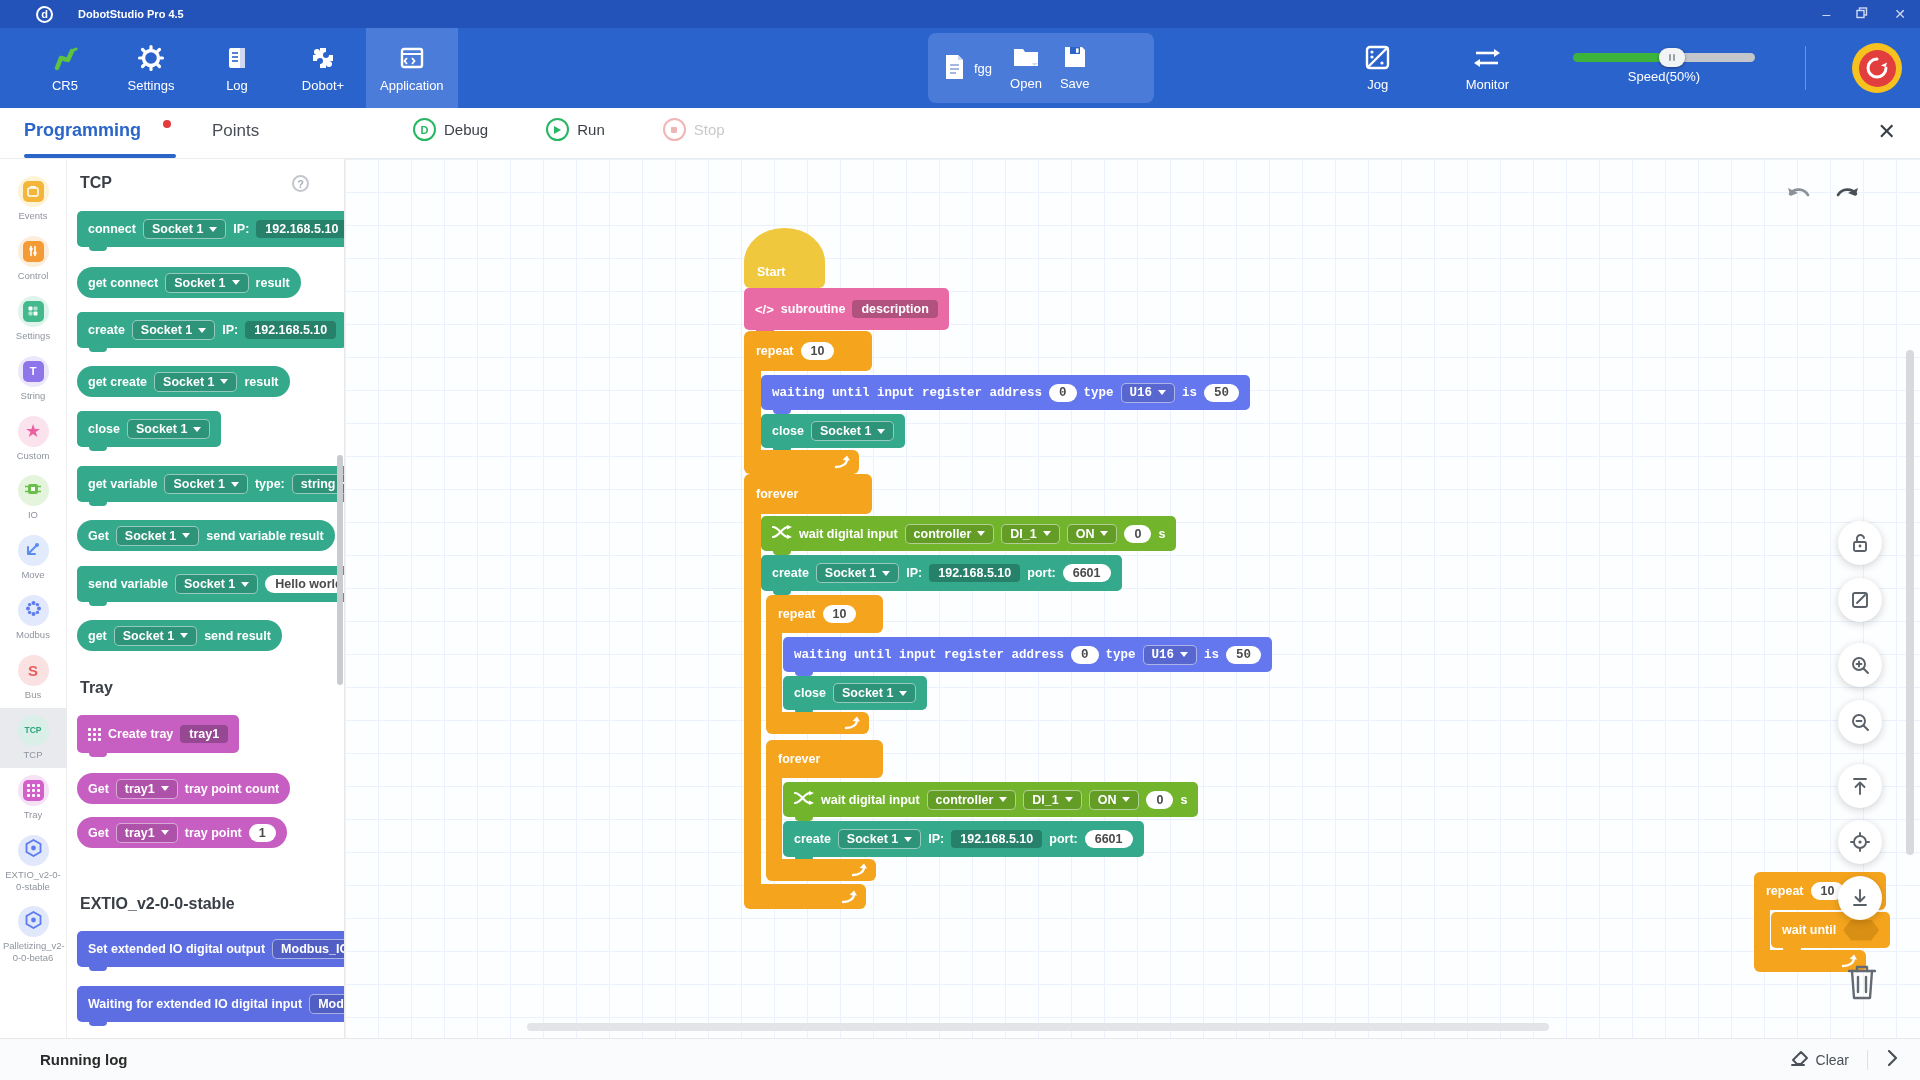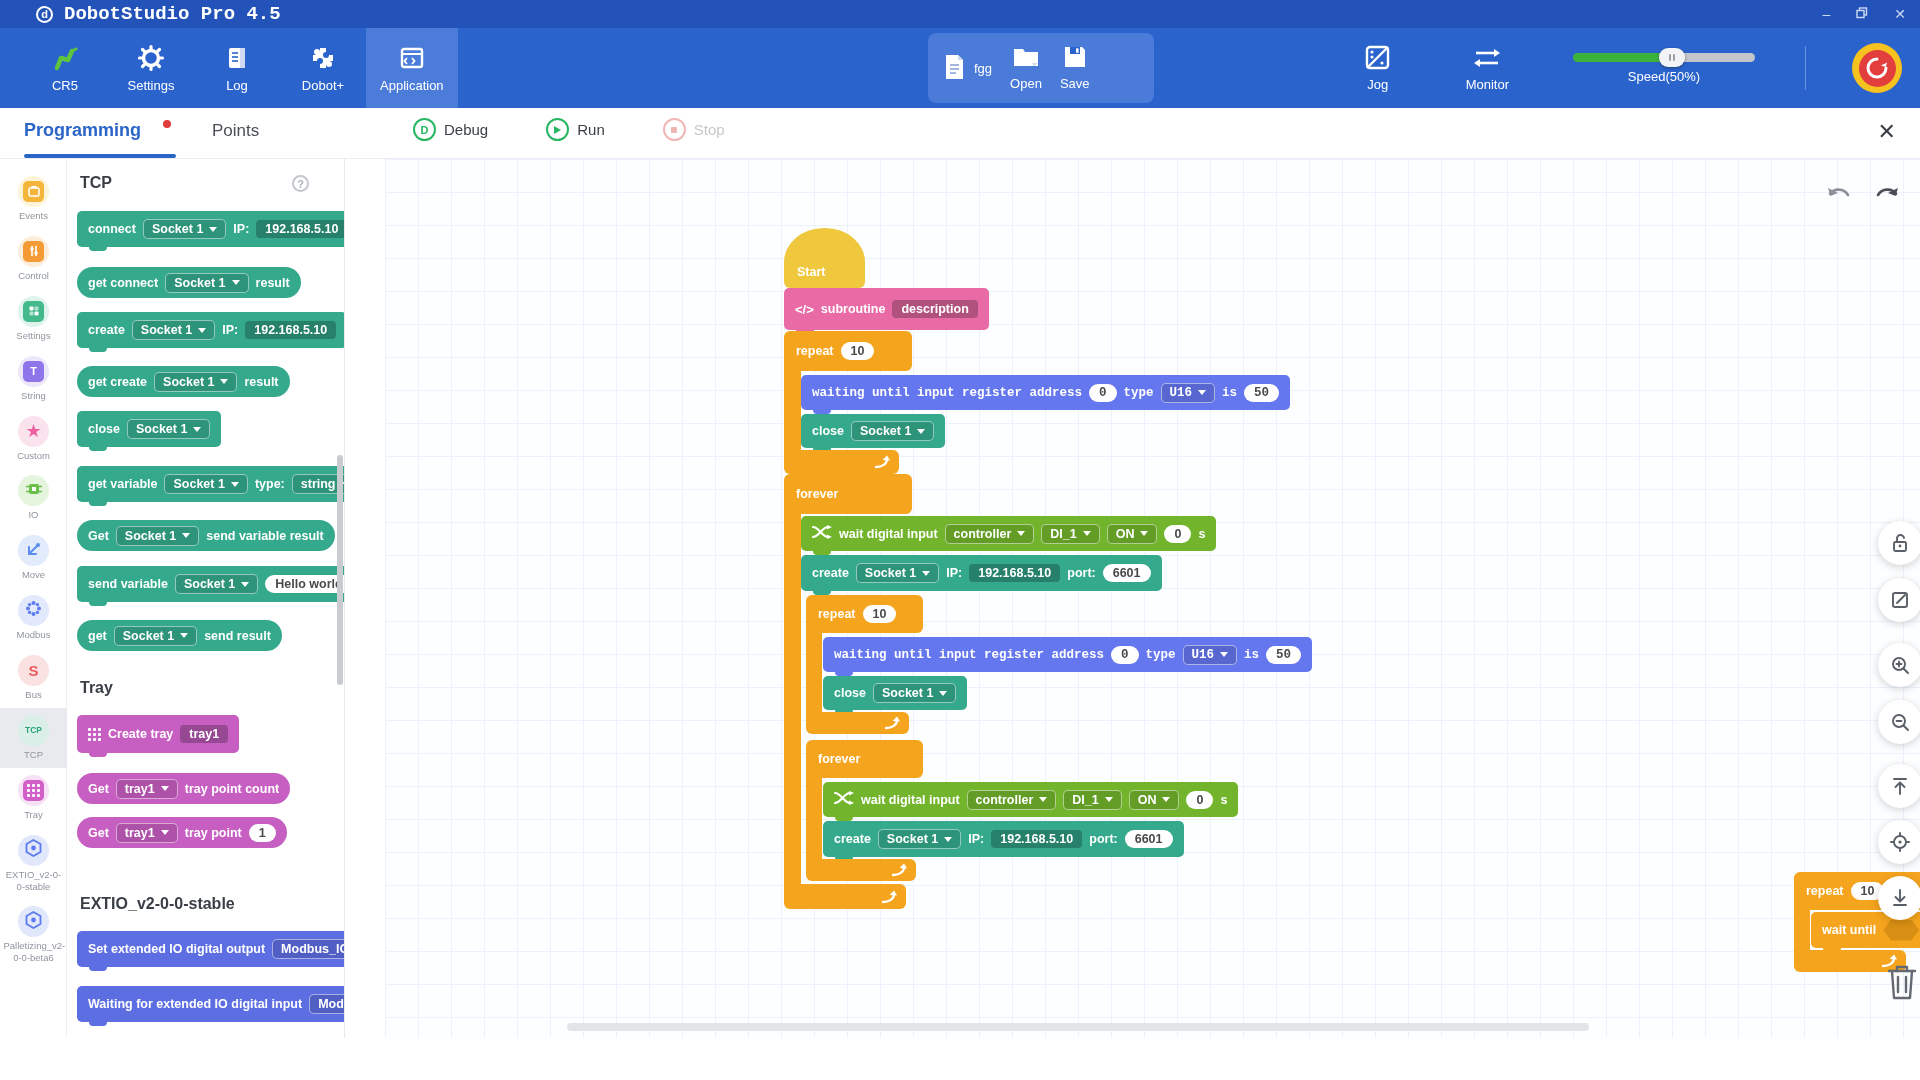--- a/index.html
+++ b/index.html
@@ -3,21 +3,21 @@
 <meta charset="utf-8">
 <style>
   *{margin:0;padding:0;box-sizing:border-box;}
   html,body{background:#dfe3e8;}
   body{font-family:"Liberation Sans","DejaVu Sans",sans-serif;}
   #stage{position:relative;width:1920px;height:1080px;overflow:hidden;background:#fff;}
 
   
   .titlebar{position:absolute;left:0;top:0;width:100%;height:28px;background:#2353b8;display:flex;align-items:center;color:#fff;}
   .tlogo{width:17px;height:17px;border:2px solid #fff;border-radius:50%;margin-left:36px;display:flex;align-items:center;justify-content:center;font-size:11px;font-weight:bold;}
-  .ttitle{margin-left:11px;font-size:19px;font-weight:700;font-family:Liberation Mono, monospace;}
+  .ttitle{margin-left:25px;font-size:11px;font-weight:700;}
   .winbtns{position:absolute;right:14px;top:0;height:28px;display:flex;gap:26px;align-items:center;color:#cdd9f3;}
   .winbtns span{font-size:14px;line-height:1;cursor:default;}
 
   
   .toolbar{position:absolute;left:0;top:28px;width:100%;height:80px;background:#2b63cc;color:#fff;}
   .tbleft{position:absolute;left:22px;top:0;height:88px;display:flex;}
   .tbitem{height:80px;min-width:86px;padding:0 14px;display:flex;flex-direction:column;align-items:center;justify-content:center;gap:6px;font-size:13px;}
   .tbitem.active{background:#4c7cd9;}
   .tbitem svg{display:block;}
   .chip{position:absolute;left:928px;top:5px;width:226px;height:70px;background:#4b7bd8;border-radius:8px;display:flex;align-items:center;padding:0 14px;gap:18px;}
@@ -40,21 +40,21 @@
   .tab-points{position:absolute;left:212px;top:13px;font-size:17px;color:#4a4f57;}
   .runctl{position:absolute;left:413px;top:10px;display:flex;gap:58px;align-items:center;}
   .rcbtn{display:flex;align-items:center;gap:8px;font-size:15px;color:#3a3f47;}
   .rcbtn .cir{width:23px;height:23px;border-radius:50%;border:2px solid #27b662;display:flex;align-items:center;justify-content:center;font-size:11px;font-weight:700;color:#27b662;}
   .rcbtn.stop{color:#c9c9c9;}
   .rcbtn.stop .cir{border-color:#f0b5b5;color:#f0b5b5;}
   .jumpbtn{position:absolute;right:128px;top:9px;width:240px;height:39px;border:1px solid #d9d9d9;border-radius:4px;background:#fff;display:flex;align-items:center;justify-content:center;font-size:15px;color:#33373d;}
   .tabclose{position:absolute;right:24px;top:13px;font-size:22px;color:#3a3f47;line-height:1;}
 
   
-  .catbar{position:absolute;left:0;top:159px;width:67px;bottom:42px;background:#fff;border-right:1px solid #efefef;display:flex;flex-direction:column;padding-top:10px;}
+  .catbar{position:absolute;left:0;top:159px;width:67px;bottom:42px;background:#fff;border-right:1px solid #efefef;display:flex;flex-direction:column;align-items:center;padding-top:10px;}
   .cat{width:67px;display:flex;flex-direction:column;align-items:center;gap:3px;padding:7px 0;}
   .cat.selected{background:#e8eaed;}
   .cat .halo{width:31px;height:31px;border-radius:50%;display:flex;align-items:center;justify-content:center;}
   .cat .sq{width:21px;height:21px;border-radius:5px;display:flex;align-items:center;justify-content:center;color:#fff;font-size:11px;font-weight:700;}
   .cat .lbl{font-size:9.5px;color:#8f959e;text-align:center;line-height:1.25;}
   .dotgrid{width:13px;height:13px;position:relative;}
   .dotgrid i{position:absolute;left:0;top:0;width:3px;height:3px;background:#fff;border-radius:1px;
     box-shadow:5px 0 #fff,10px 0 #fff,0 5px #fff,5px 5px #fff,10px 5px #fff,0 10px #fff,5px 10px #fff,10px 10px #fff;}
 
   .palette{position:absolute;left:67px;top:159px;width:278px;bottom:42px;background:#fff;border-right:1px solid #e9e9e9;overflow:hidden;}
@@ -75,21 +75,21 @@
   .dark{background:rgba(0,0,0,.24);border-radius:4px;padding:2px 9px;}
   .chead{position:absolute;display:flex;align-items:center;gap:7px;padding:0 12px;color:#fff;font-weight:700;font-size:12.5px;background:#f5a41d;border-radius:6px 6px 6px 0;white-space:nowrap;}
   .cspine{position:absolute;background:#f5a41d;}
   .cfoot{position:absolute;background:#f5a41d;border-radius:0 6px 6px 6px;display:flex;align-items:center;justify-content:flex-end;padding-right:9px;}
   .hat{position:absolute;background:#f0c83e;border-radius:40px 40px 6px 6px / 34px 34px 6px 6px;color:#fff;font-weight:700;font-size:12.5px;display:flex;align-items:flex-end;padding:0 0 9px 13px;}
   .hex{width:36px;height:21px;background:#d98f13;clip-path:polygon(22% 0,78% 0,100% 50%,78% 100%,22% 100%,0 50%);}
 
   
   .canvas{position:absolute;left:345px;top:159px;right:0;bottom:42px;background:#fdfeff;
     background-image:linear-gradient(#ecf2fd 1.5px,transparent 1.5px),linear-gradient(90deg,#ecf2fd 1.5px,transparent 1.5px);
-    background-size:33px 33px;overflow:hidden;margin-left:40px;}
+    background-size:33px 33px;overflow:hidden;}
   .rbtn{position:absolute;width:44px;height:44px;border-radius:50%;background:#fff;box-shadow:0 2px 8px rgba(0,0,0,.18);display:flex;align-items:center;justify-content:center;z-index:6;}
   .icon-stroke{stroke:#5a6068;fill:none;stroke-width:1.9;stroke-linecap:round;stroke-linejoin:round;}
   .vscroll{position:absolute;left:1561px;top:191px;width:8px;height:505px;border-radius:4px;background:#d7d9dc;}
   .hscroll{position:absolute;left:182px;top:864px;width:1022px;height:8px;border-radius:4px;background:#e2e4e7;}
 
   
   .bottombar{position:absolute;left:0;bottom:0;width:100%;height:42px;background:#fafbfc;border-top:1px solid #e8e8e8;display:flex;align-items:center;}
   .runlog{margin-left:40px;font-size:15px;font-weight:600;color:#2a2a2a;}
   .bbright{position:absolute;right:0;height:42px;display:flex;align-items:center;gap:18px;padding-right:22px;}
   .clearbtn{display:flex;align-items:center;gap:7px;font-size:14px;color:#4a4f57;}
@@ -791,14 +791,30 @@
           <path d="M4 9 h26"></path>
           <path d="M12 9 V5 h10 v4"></path>
           <path d="M7 9 l2 27 h16 l2 -27"></path>
           <path d="M13 15 v15 M21 15 v15"></path>
         </svg></div>
 
     <div class="vscroll"></div>
     <div class="hscroll"></div>
   </div>
 
+  <div class="bottombar">
+    <span class="runlog">Running log</span>
+    <div class="bbright">
+      <span class="clearbtn">
+        <span><svg width="18" height="16" viewBox="0 0 18 16" class="icon-stroke" style="stroke:#4a4f57">
+              <path d="M10 2 L16 8 L10 14 H6 L2 10 Z"></path>
+              <path d="M1 15 h12"></path>
+            </svg></span>
+        <span>Clear</span>
+      </span>
+      <span class="bbdiv"></span>
+      <span><svg width="12" height="18" viewBox="0 0 12 18" class="icon-stroke" style="stroke:#4a4f57;stroke-width:2.2">
+            <path d="M3 2 L10 9 L3 16"></path>
+          </svg></span>
+    </div>
+  </div>
 
 </div>
 
 </body></html>

